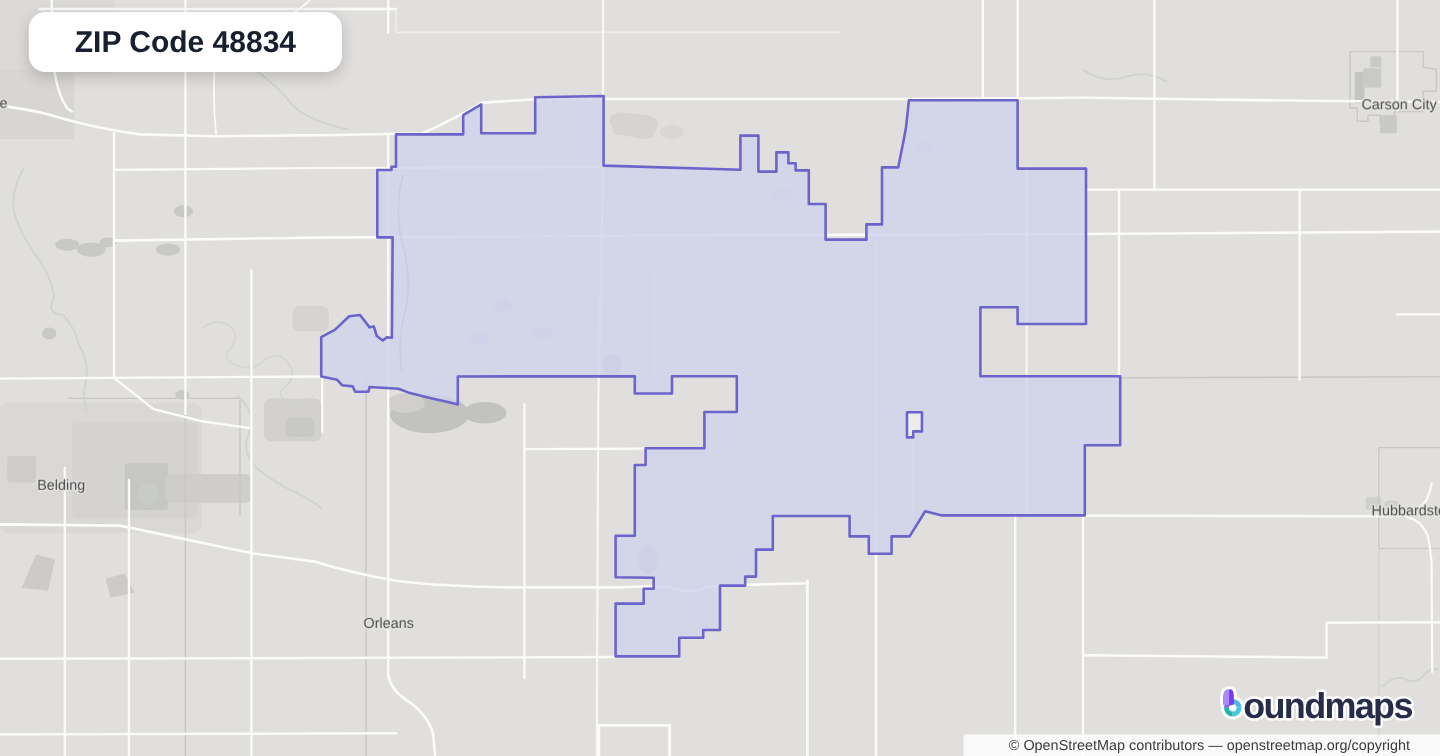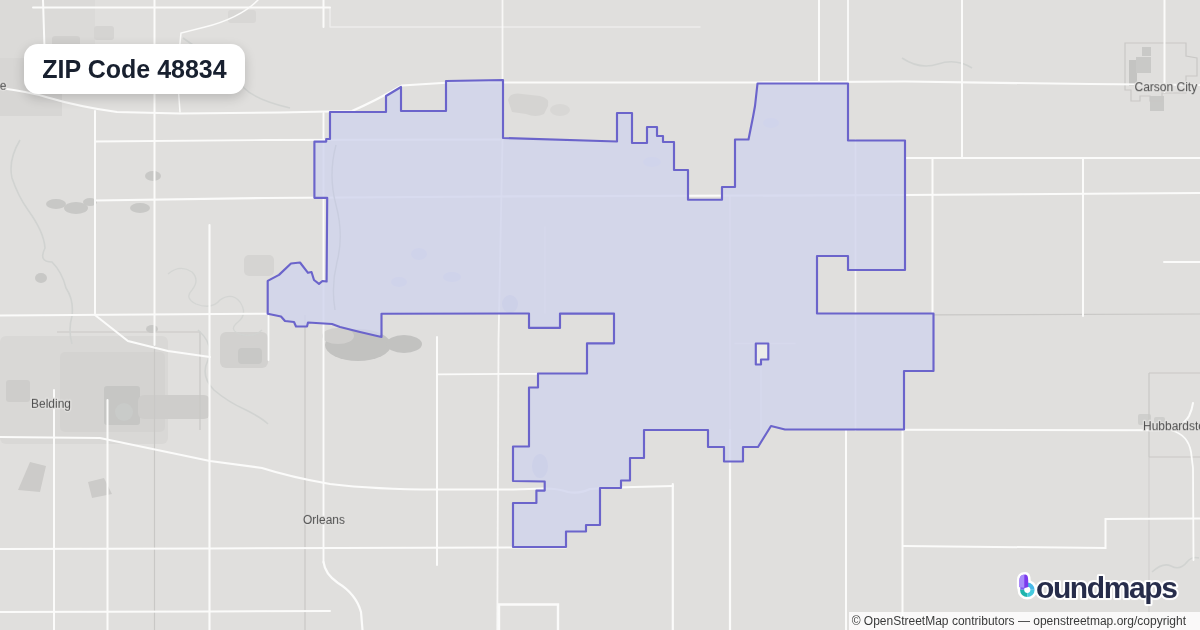--- a/index.html
+++ b/index.html
@@ -1,23 +1,23 @@
 <!DOCTYPE html>
 <html><head>
 <meta charset="utf-8">
 <style>
   html,body{margin:0;padding:0;}
   body{width:1200px;height:630px;overflow:hidden;font-family:"Liberation Sans",sans-serif;}
   .wrap{position:relative;width:1200px;height:630px;background:#e0dfdd;overflow:hidden;}
   svg.map{position:absolute;top:0;left:0;opacity:0.999;}
-  .badge{position:absolute;left:24px;top:44px;width:221px;height:50px;background:#fff;border-radius:14px;
+  .badge{position:absolute;left:24px;top:10px;width:261px;height:50px;background:#fff;border-radius:14px;
     box-shadow:0 4px 12px rgba(0,0,0,0.18);display:flex;align-items:center;justify-content:center;}
   .badge span{opacity:0.999;font-size:25px;font-weight:bold;color:#18202f;}
-  .attr{opacity:0.999;position:absolute;right:0;bottom:0;width:351px;height:18px;background:rgba(255,255,255,0.82);
-    font-size:12px;color:#3a3a3a;display:flex;align-items:center;justify-content:flex-end;padding-right:14px;box-sizing:border-box;}
+  .attr{opacity:0.999;position:absolute;right:0;bottom:0;width:397px;height:18px;background:rgba(255,255,255,0.82);
+    font-size:12px;color:#3a3a3a;display:flex;align-items:center;justify-content:flex-end;padding-right:25px;box-sizing:border-box;}
 </style>
 </head>
 <body>
 <div class="wrap">
 
 <svg class="map" width="1200" height="630" viewBox="0 0 1200 630">
 
   <rect x="0" y="0" width="1200" height="630" fill="#e0dfdd"></rect>
   <filter id="noop" x="-20%" y="-20%" width="140%" height="140%">
         <feColorMatrix type="matrix" values="1 0 0 0 0 0 1 0 0 0 0 0 1 0 0 0 0 0 1 0"></feColorMatrix>

